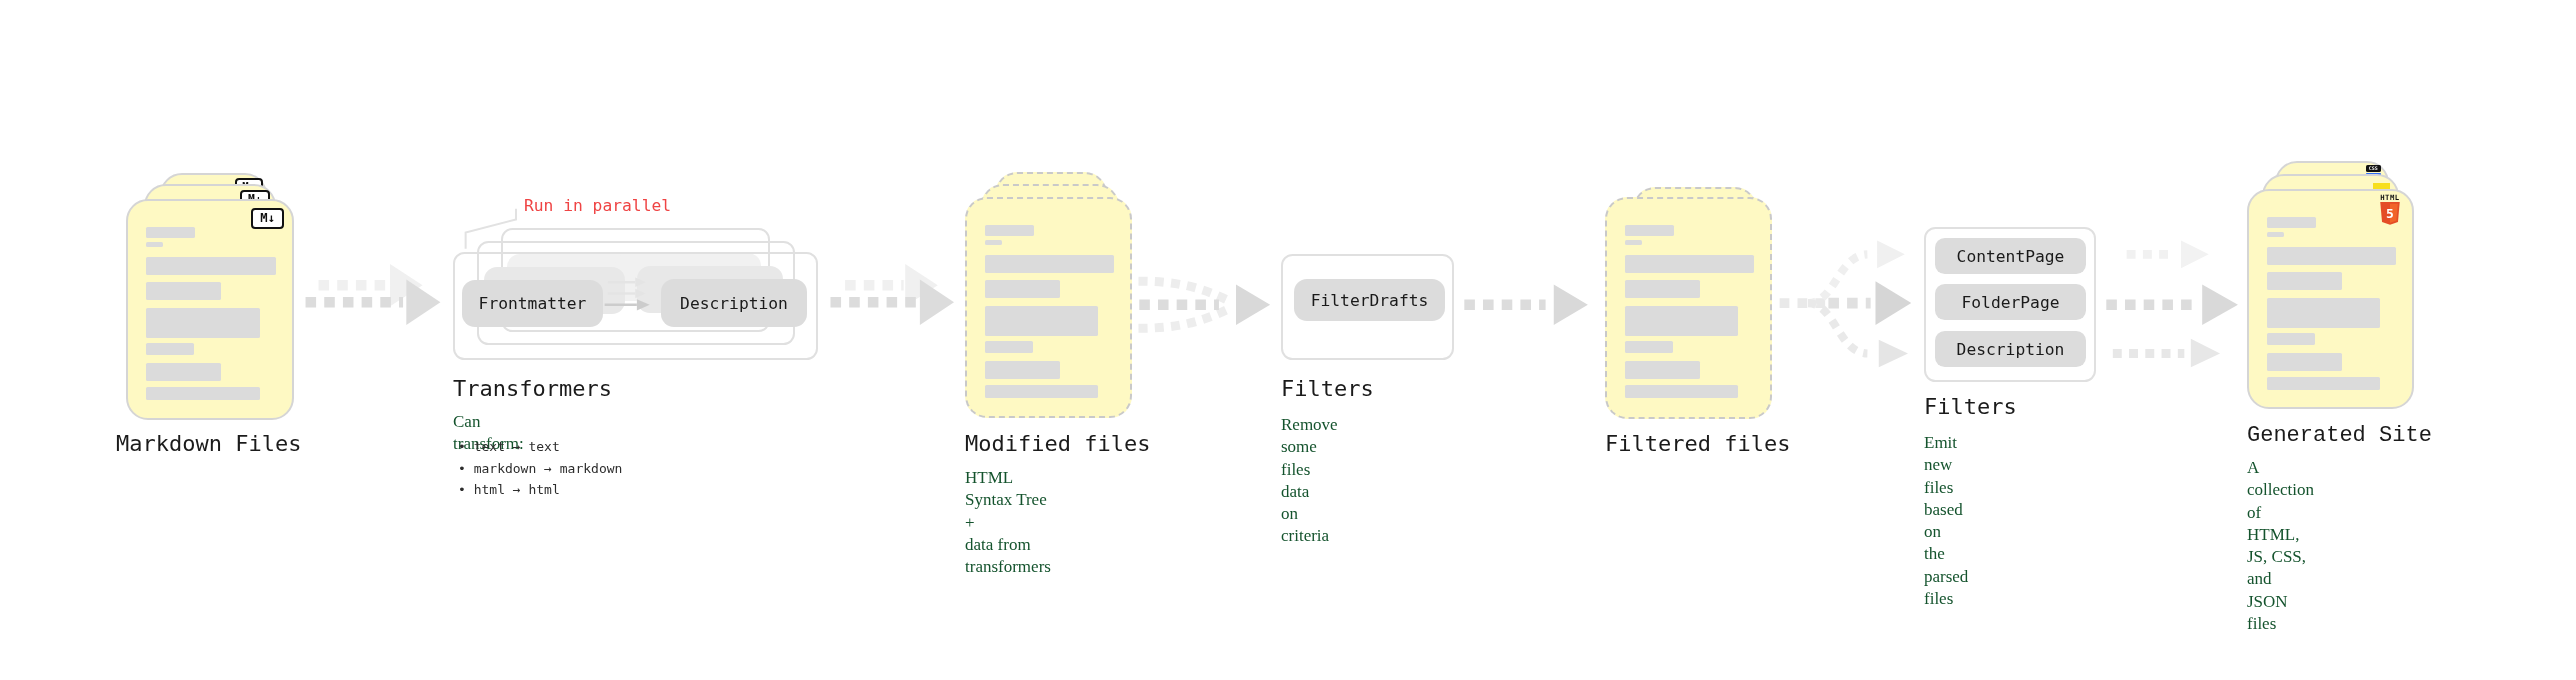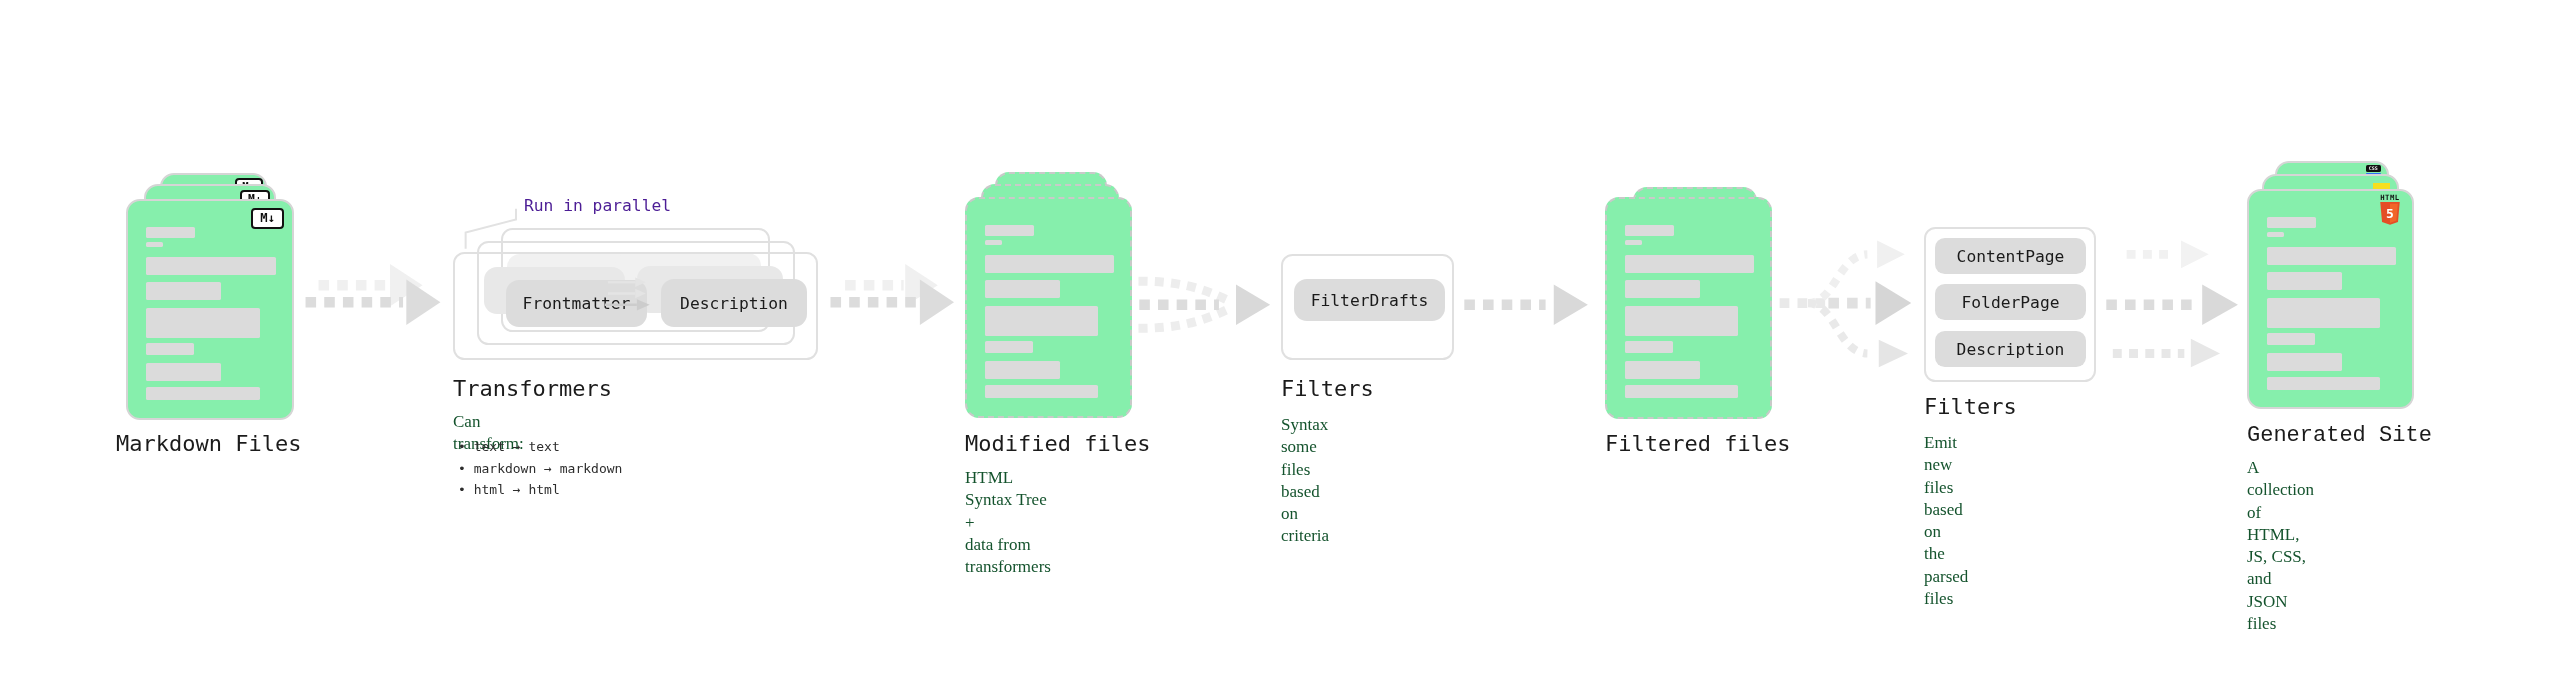--- a/index.html
+++ b/index.html
@@ -2,21 +2,21 @@
 <html style="font-size:13px"><head>
 <meta charset="utf-8">
 <style>
   html,body{margin:0;padding:0;background:#ffffff;}
   .stage{position:relative;width:2576px;height:681px;background:#ffffff;overflow:hidden;
          font-family:"DejaVu Sans Mono","Liberation Mono",monospace;}
   .layer-arrows{position:absolute;left:0;top:0;z-index:0;pointer-events:none;}
   .node{position:absolute;left:0;top:0;width:0;height:0;z-index:1;}
 
   
-  .doc{position:absolute;background:#86efac;border:2px solid #d5d5d5;border-radius:14px;box-sizing:border-box;}
+  .doc{position:absolute;background:#fef9c3;border:2px solid #d5d5d5;border-radius:22px;box-sizing:border-box;}
   .doc.dashed{border:2px dashed #c9c9c9;}
   .bars{position:absolute;left:18px;top:26px;right:16.3px;}
   .bar{background:#dbdbdb;border-radius:1.6px;}
 
   
   .badge-md{position:absolute;background:#ffffff;color:#111;border:2.4px solid #111;border-radius:4.1px;
             display:flex;align-items:center;justify-content:center;font-weight:bold;box-sizing:border-box;}
   .badge-md.b-front{top:7.3px;right:8.1px;width:32.5px;height:20.3px;font-size:12.2px;}
   .badge-md.b-mid{top:4.1px;right:4.1px;width:30px;height:18px;font-size:11.4px;border-width:2px;}
   .badge-md.b-back{top:3.3px;right:2.4px;width:28px;height:16.3px;font-size:10.6px;border-width:2px;}
@@ -30,21 +30,21 @@
         font-size:16.3px;color:#1a1a1a;box-sizing:border-box;}
   .pill.ghost-mid{background:#e8e8e8;}
   .pill.ghost-back{background:#f1f1f1;}
   .pill.small-radius{border-radius:9.8px;}
 
   
   .node-label{position:absolute;font-size:22px;line-height:28px;color:#1b1b1b;white-space:nowrap;}
   .node-desc{position:absolute;font-size:17px;line-height:22.3px;color:#14532d;white-space:pre-line;font-family:Liberation Serif, serif;}
   .bullets{position:absolute;font-size:13px;line-height:21.5px;color:#2d2d2d;}
   .bullets span{display:block;white-space:nowrap;}
-  .annotation{position:absolute;font-size:16.3px;color:#4c1d95;white-space:nowrap;}
+  .annotation{position:absolute;font-size:16.3px;color:#ef4444;white-space:nowrap;}
 
   
   .icon-html5{position:absolute;top:3.3px;right:10.6px;width:23px;text-align:center;}
   .icon-html5 .word{font-size:7.3px;font-weight:bold;letter-spacing:0.4px;color:#111;line-height:7.3px;}
   .icon-js{position:absolute;top:6.5px;right:7.3px;width:17px;height:10.6px;background:#f7df1e;}
   .icon-css{position:absolute;top:2.4px;right:6.5px;width:14.6px;}
   .icon-css .css-word{background:#111;color:#fff;font-size:4.9px;font-weight:bold;text-align:center;
                       border-radius:1.6px;height:6.5px;line-height:6.5px;}
   .icon-css .css-bar{height:3.3px;background:#2e6df6;border-radius:0.8px;margin-top:0.8px;}
 </style>
@@ -131,21 +131,21 @@
 
     <div class="frame" style="left:501px;top:228px;width:269px;height:104px;"></div>
     <div class="pill ghost-back" style="left:507px;top:254px;width:141px;height:47px;"></div>
     <div class="pill ghost-back" style="left:615px;top:253px;width:146px;height:47px;"></div>
 
     <div class="frame" style="left:477px;top:241px;width:318px;height:104px;"></div>
     <div class="pill ghost-mid" style="left:484px;top:267px;width:141px;height:47px;"></div>
     <div class="pill ghost-mid" style="left:637px;top:266px;width:146px;height:47px;"></div>
 
     <div class="frame" style="left:453px;top:252px;width:365px;height:108px;"></div>
-    <div class="pill" style="left:462px;top:280px;width:141px;height:47px;margin-left:44px;">Frontmatter</div>
+    <div class="pill" style="left:462px;top:280px;width:141px;height:47px;">Frontmatter</div>
     <div class="pill" style="left:661px;top:279px;width:146px;height:48px;">Description</div>
 
     <svg style="position:absolute;left:603px;top:275px;" width="50" height="37" viewBox="0 0 62 46">
       <line x1="6" y1="9" x2="40" y2="9" stroke="#e4e4e4" stroke-width="3"></line>
         <polygon points="40,3 40,15 53,9" fill="#e4e4e4"></polygon>
       <line x1="6" y1="23" x2="40" y2="23" stroke="#e4e4e4" stroke-width="3"></line>
         <polygon points="40,17 40,29 53,23" fill="#e4e4e4"></polygon>
       <line x1="2" y1="37" x2="42" y2="37" stroke="#cccccc" stroke-width="3"></line>
         <polygon points="42,30 42,44 58,37" fill="#cccccc"></polygon>
     </svg>
@@ -176,21 +176,21 @@
     </div>
     <div class="node-label" style="left:965px;top:430px;">Modified files</div>
     <div class="node-desc" style="left:965px;top:467px;">HTML Syntax Tree +
 data from transformers</div>
   </div>
 
   <div class="node">
     <div class="frame filled" style="left:1281px;top:254px;width:173px;height:106px;"></div>
     <div class="pill" style="left:1294px;top:279px;width:151px;height:42px;">FilterDrafts</div>
     <div class="node-label" style="left:1281px;top:375px;">Filters</div>
-    <div class="node-desc" style="left:1281px;top:414px;">Syntax some files based
+    <div class="node-desc" style="left:1281px;top:414px;">Remove some files data
 on criteria</div>
   </div>
 
   <div class="node">
     <div class="doc dashed" style="left:1633px;top:187px;width:124px;height:195px;"></div>
     <div class="doc dashed" style="left:1605px;top:197px;width:167px;height:222px;">
       <div class="bars">
           <div class="bar" style="width: 38%; height: 10.6px; margin-top: 0px;"></div>
           <div class="bar" style="width: 13%; height: 4.9px; margin-top: 4.1px;"></div>
           <div class="bar" style="width: 100%; height: 18px; margin-top: 10.6px;"></div>

